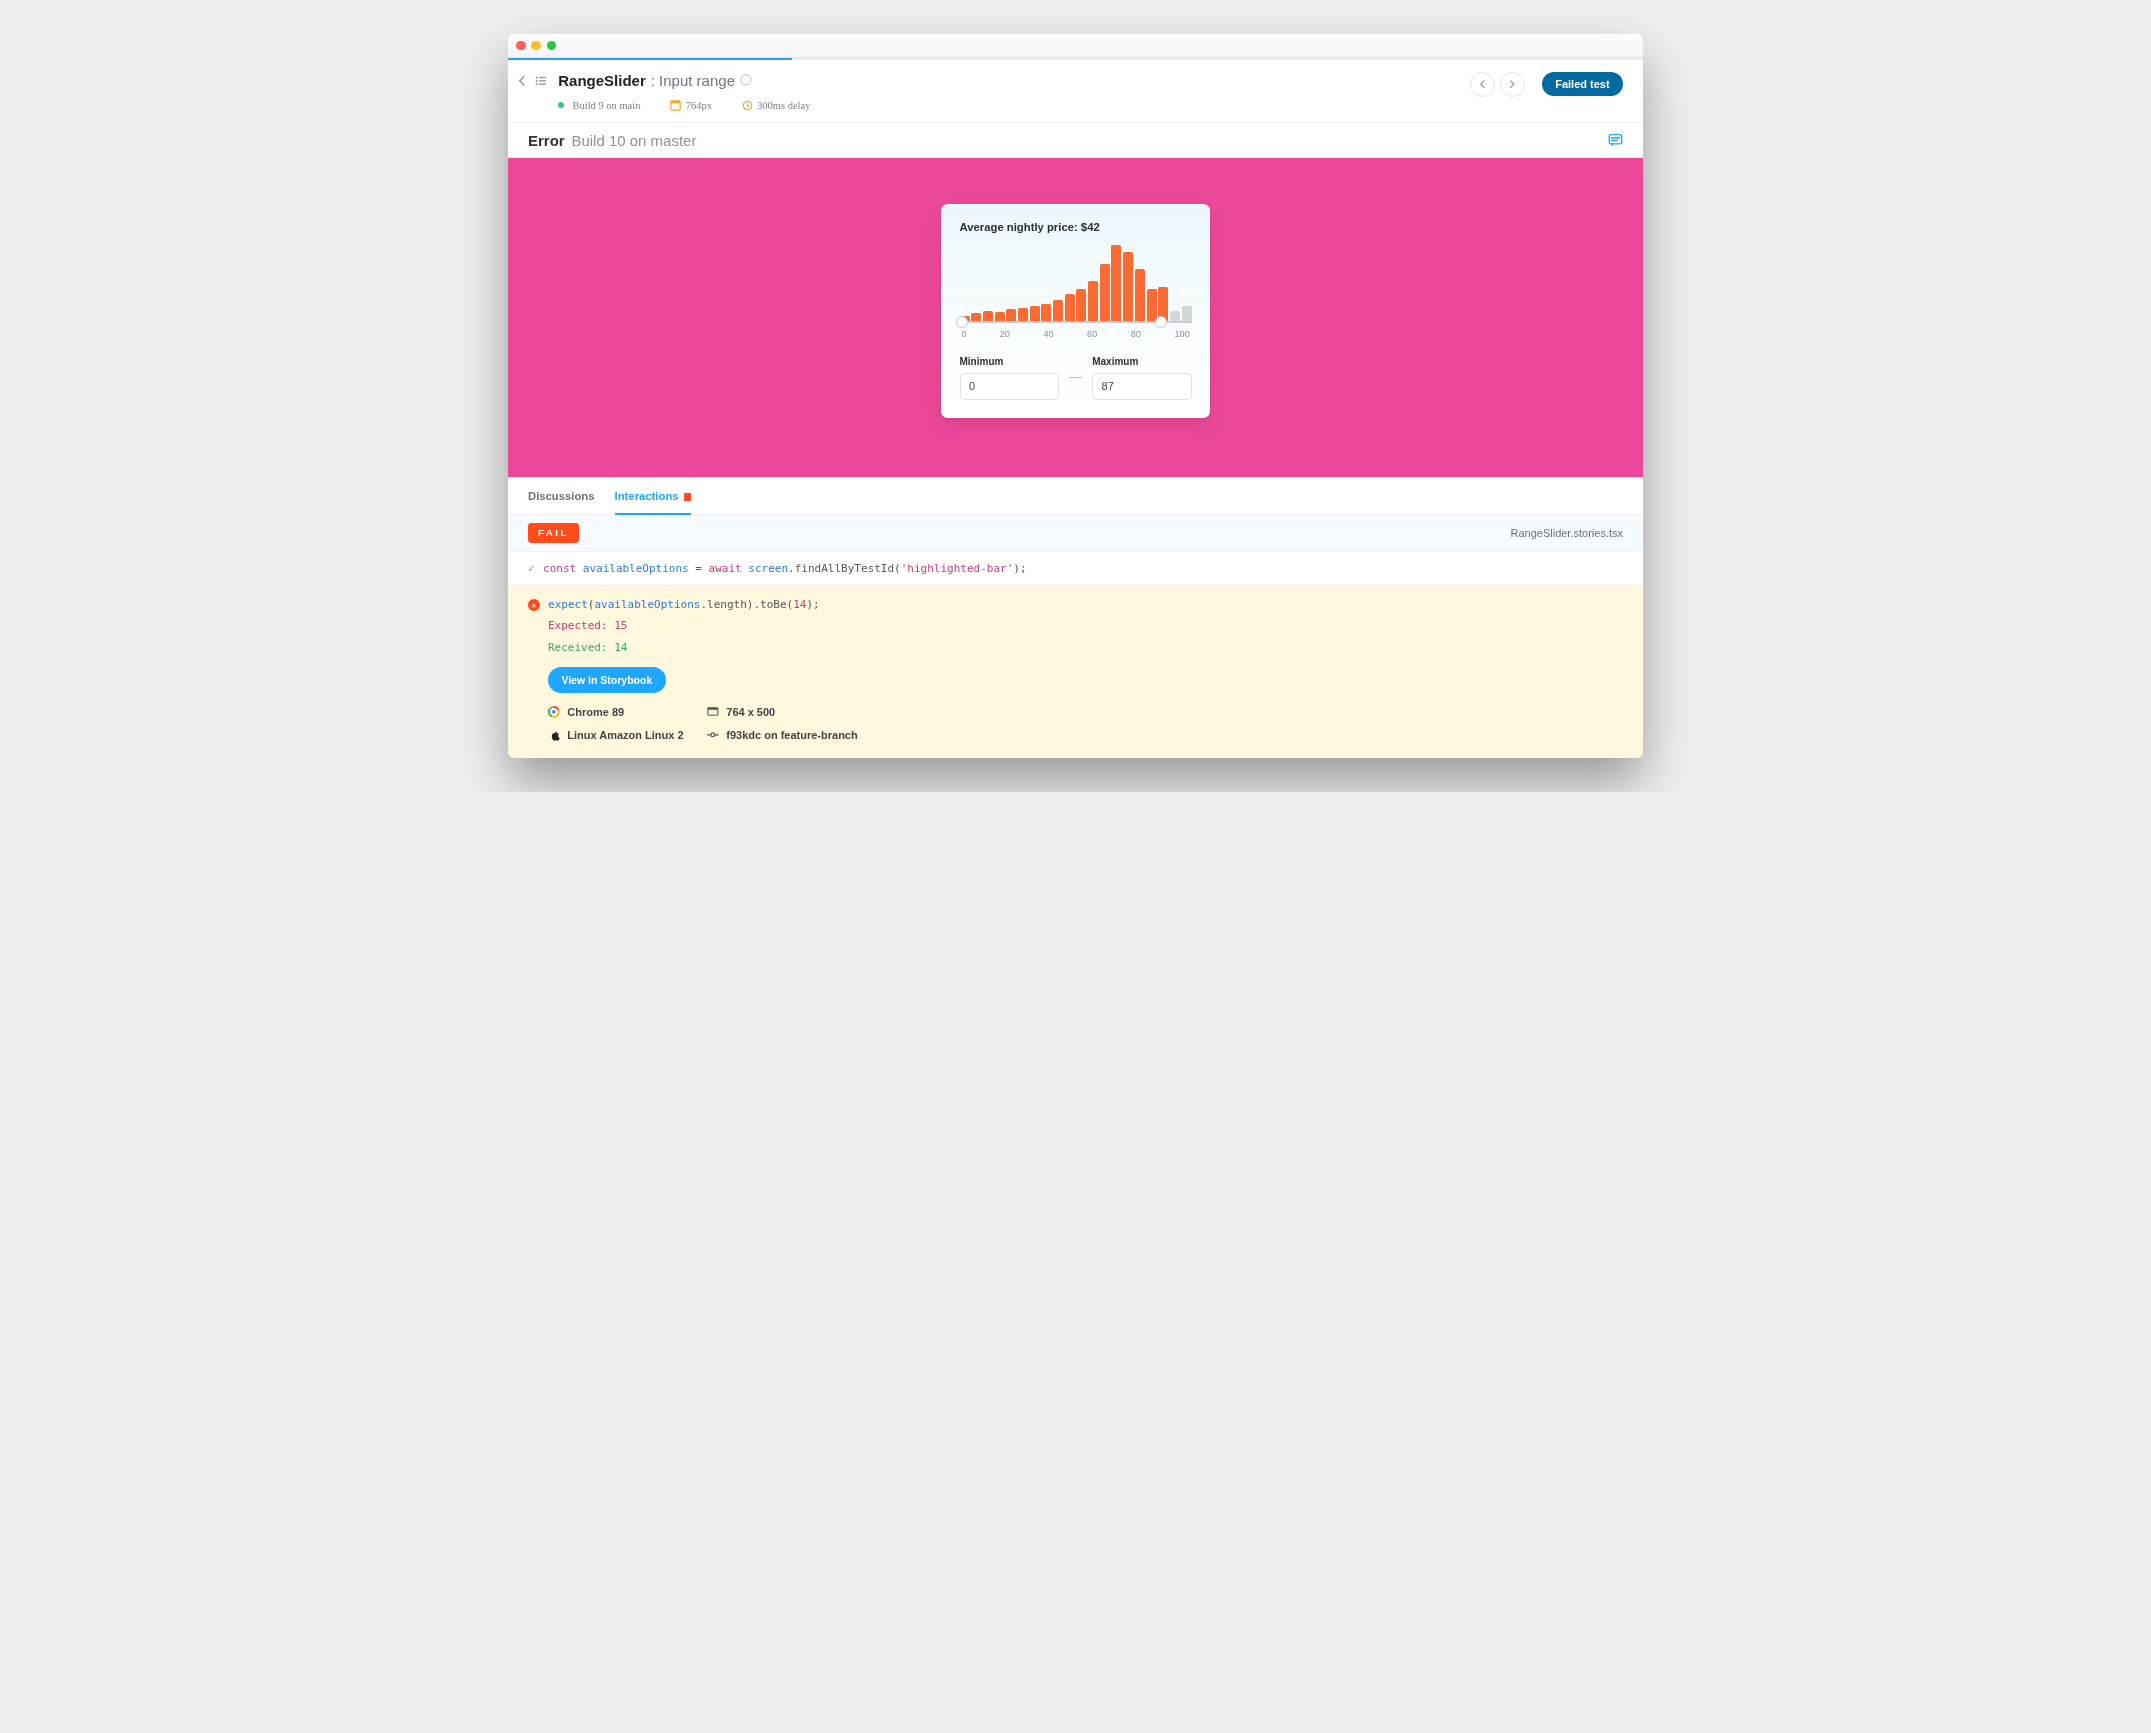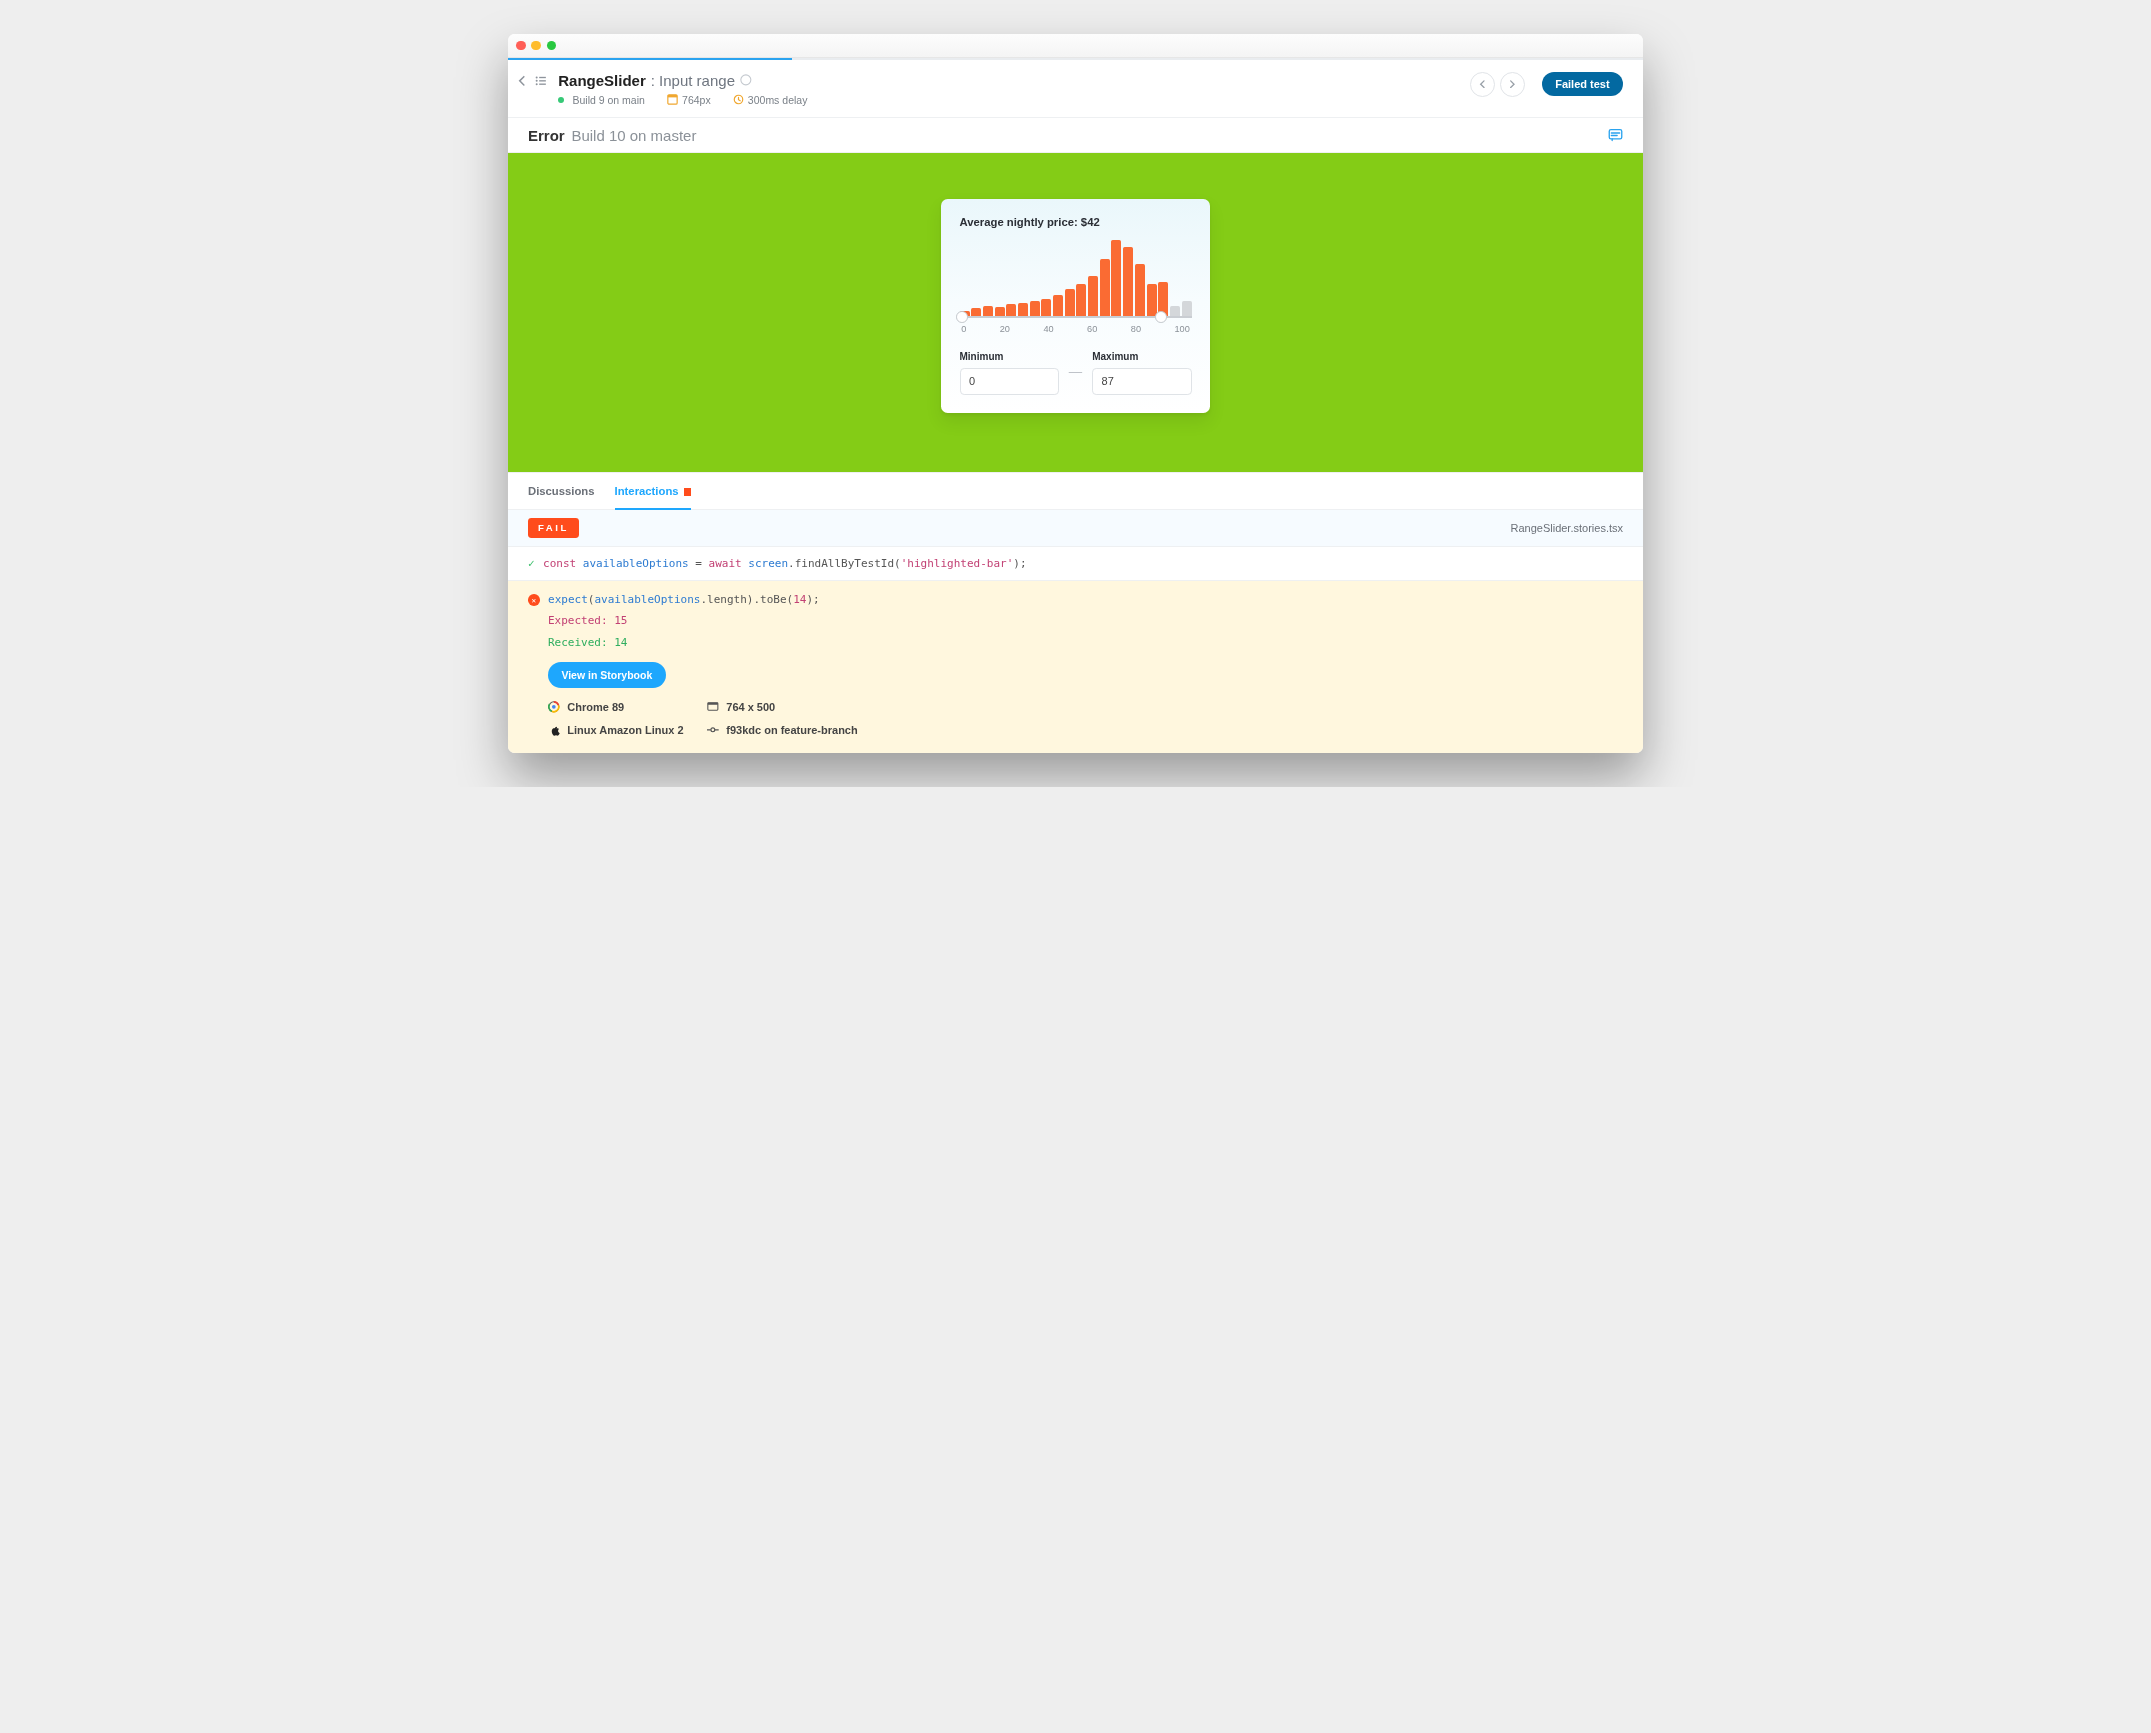--- a/index.html
+++ b/index.html
@@ -13,31 +13,31 @@
   .tl-red{background:#ff5f57;} .tl-yellow{background:#febc2e;} .tl-green{background:#28c840;}
   .progressbar { height:2.5px; background:#e9ecef; }
   .progressbar .fill { height:100%; width:25%; background:#2aa3ef; }
   .header { display:flex; align-items:flex-start; padding: 11.7px 20px 11.7px 8.4px; border-bottom:0.8px solid #eef0f2;}
   .header-left { display:flex; gap:5px; align-items:flex-start;}
   .back-icon, .list-icon { color:#8e949c; font-size:11.7px; padding:3.4px 1.7px; cursor:pointer;}
   .title-block { margin-left:5px;}
   .title-line { font-size:15px; color:#333; display:flex; align-items:center; gap:5px;}
   .title-line .bold { font-weight:700; color:#222;}
   .title-line .light { color:#6f7680; font-weight:400;}
-  .meta-line { display:flex; gap:22px; margin-top:5px; font-size:10.5px; color:#7a8088; align-items:center;}
+  .meta-line { display:flex; gap:30px; margin-top:11px; font-size:10.5px; color:#7a8088; align-items:center;font-family:Liberation Serif, serif;}
   .meta-line .dot-green{ width:5.9px; height:5.9px; border-radius:50%; background:#37c977; display:inline-block; margin-right:4.2px;}
   .meta-item{display:flex; align-items:center; gap:4.2px;}
   .nav-arrows{ margin-left:auto; display:flex; gap:5px; align-items:center;}
   .circle-btn{ width:25px; height:25px; border:0.8px solid #e1e4e8; border-radius:50%; display:flex; align-items:center; justify-content:center; color:#99a0a8; cursor:pointer; background:#fff;}
   .failed-pill{ background:#0369a1; color:#fff; font-size:11px; font-weight:600; padding:5.9px 13.4px; border-radius:15px; margin-left:11.7px;}
   .subheader{ display:flex; align-items:center; padding:8.4px 20px; border-bottom:0.8px solid #eef0f2; font-size:15px;}
   .subheader .err{color:#333; font-weight:600; margin-right:6.7px;}
   .subheader .build{color:#8b9198;}
   .comment-icon{ margin-left:auto; color:#2aa3ef; font-size:15px;}
-  .canvas{ padding:46px 13px 59px; display:flex; justify-content:center; background:#84cc16;}
+  .canvas{ padding:46px 13px 59px; display:flex; justify-content:center; background:#ec4899;}
   .component-card{ width:269px; background:linear-gradient(180deg,#eaf7fb 0%, #f7fcfe 48%, #ffffff 100%); border-radius:6.7px; box-shadow:0 1.7px 3.4px rgba(0,0,0,.06), 0 8.4px 17px rgba(0,0,0,.08); padding:17px 18.5px 18.5px;}
   .card-title{ font-size:11.3px; font-weight:700; color:#2b2f36; margin-bottom:11.7px;}
   .chart-wrap{ position:relative;}
   .chart{ height:76px; display:flex; align-items:flex-end; gap:1.7px;}
   .bar{ flex:1; border-radius:1.7px 1.7px 0 0;}
   .bar.orange{ background:#fa6b33;}
   .bar.grey{ background:#d4d7da;}
   .track{ height:1.7px; background:#c9cdd2; position:relative; margin-top:0;}
   .thumb{ position:absolute; top:-5px; width:11.7px; height:11.7px; border:1.7px solid #c2c7cc; background:#fff; border-radius:50%;}
   .ticks{ display:flex; justify-content:space-between; font-size:9.2px; color:#8b9198; margin-top:6.7px; padding:0 1.7px;}

